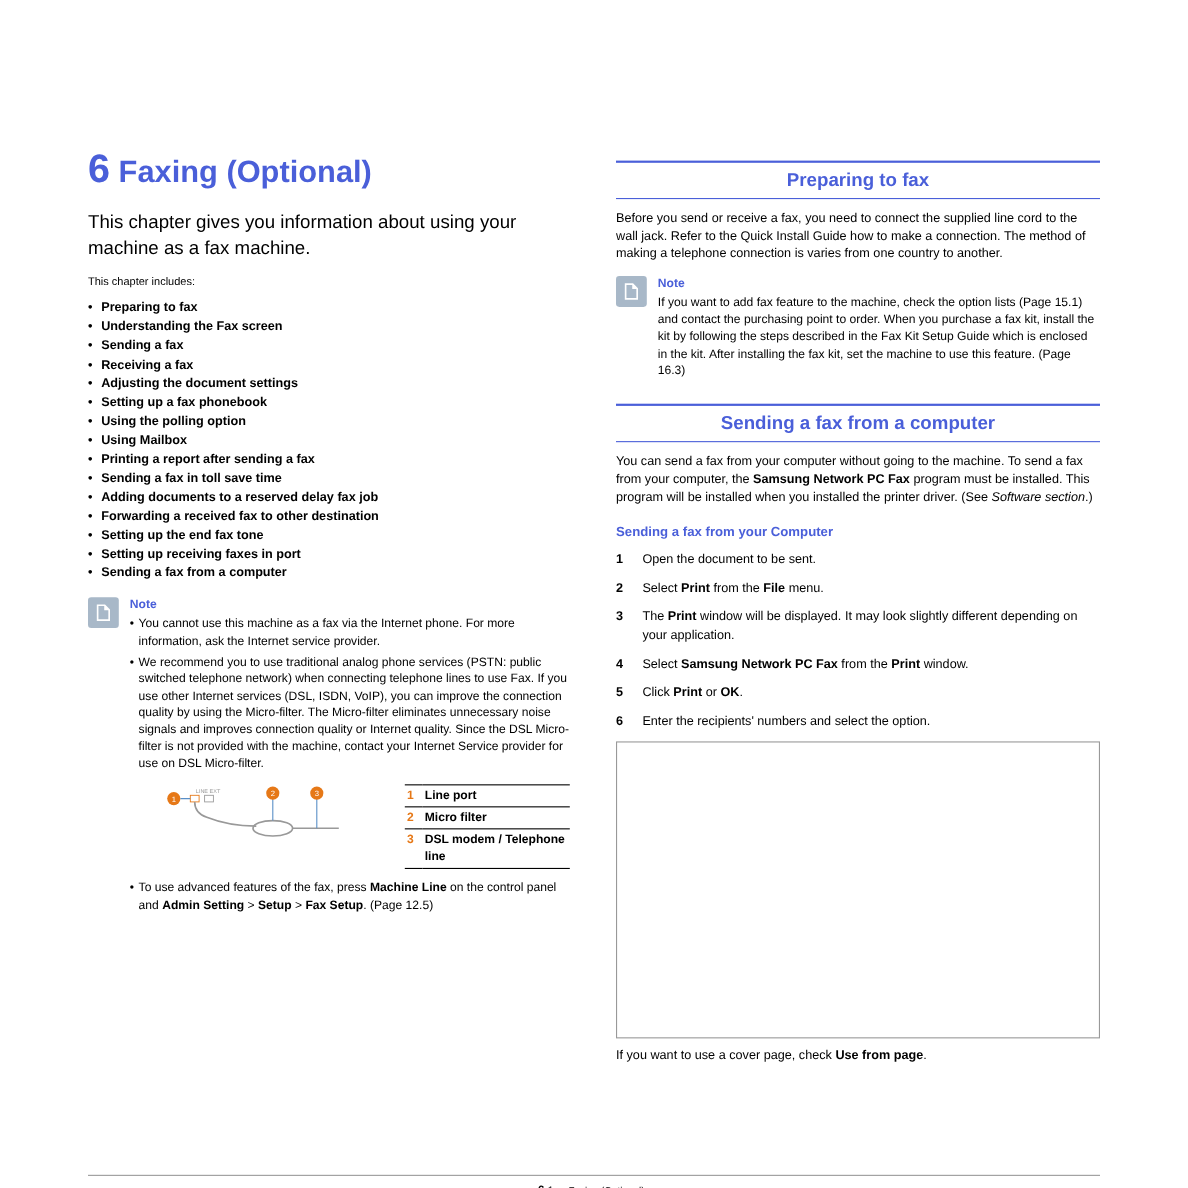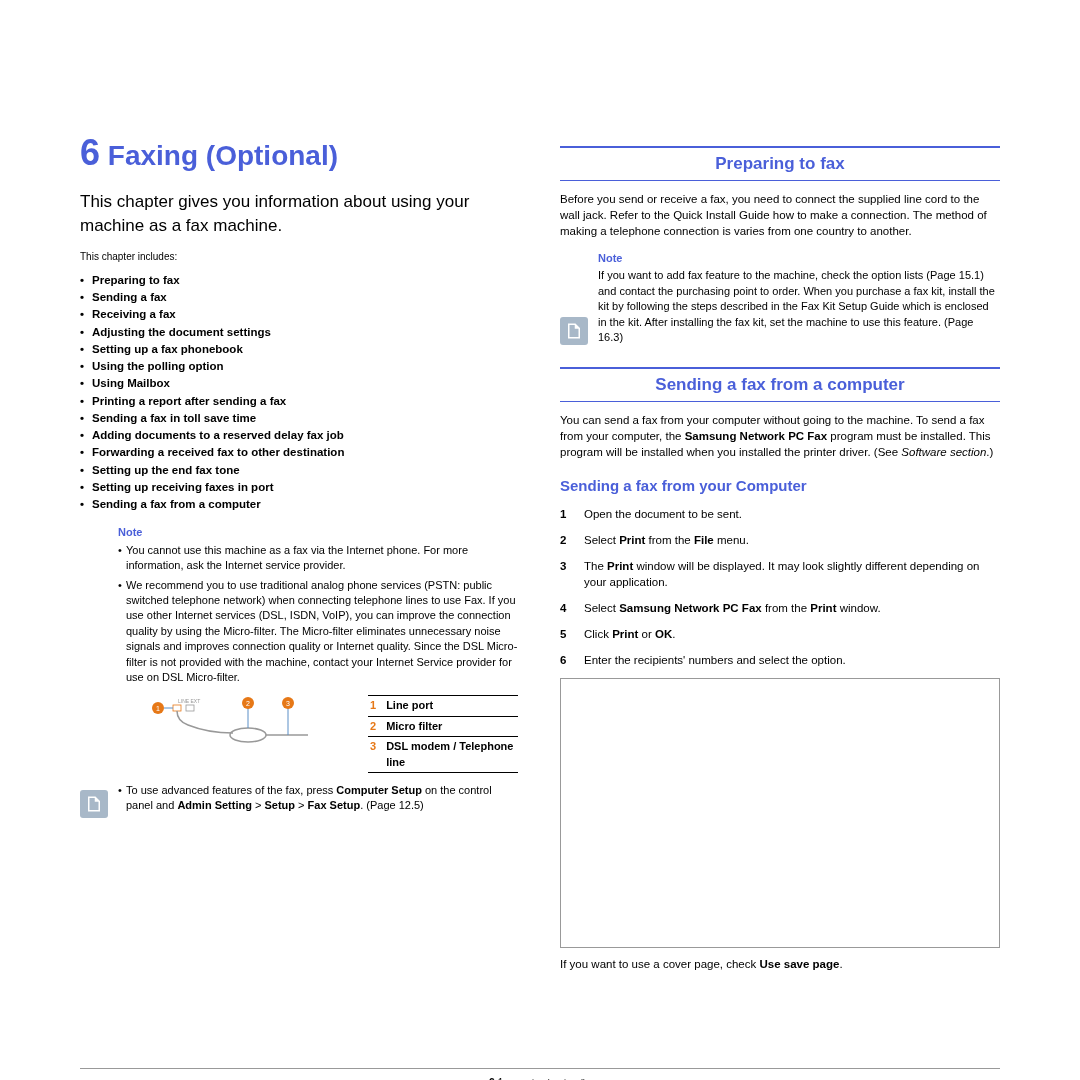--- a/index.html
+++ b/index.html
@@ -25,21 +25,21 @@
       font-weight: bold;
       margin-bottom: 12px;
     }
     .chapter-num { color: #4a5fd9; font-size: 36px; }
     .chapter-text { color: #4a5fd9; }
     .intro-text { margin-bottom: 12px; font-size: 17px; }
     .includes-text { margin-bottom: 8px; font-size: 10px; }
     .toc-list { list-style: none; margin-bottom: 12px; }
     .toc-list li { font-weight: bold; font-size: 11.5px; line-height: 1.5; padding-left: 12px; position: relative; }
     .toc-list li::before { content: "•"; position: absolute; left: 0; }
-    .note-block { display: flex; gap: 10px; margin-top: 8px; align-items: flex-end; }
+    .note-block { display: flex; gap: 10px; margin-top: 8px; }
     .note-icon {
       width: 28px; height: 28px; background: #a8b8c8; border-radius: 3px;
       flex-shrink: 0; display: flex; align-items: center; justify-content: center;
     }
     .note-icon svg { width: 18px; height: 18px; }
     .note-content { font-size: 11px; flex: 1; }
     .note-title { color: #4a5fd9; font-weight: bold; margin-bottom: 2px; }
     .note-bullet { padding-left: 8px; position: relative; margin-bottom: 4px; }
     .note-bullet::before { content: "•"; position: absolute; left: 0; }
     .diagram-row { display: flex; gap: 20px; margin: 10px 0 10px 30px; align-items: flex-start; }
@@ -47,21 +47,21 @@
     .legend-table { font-size: 11px; border-collapse: collapse; width: 150px; }
     .legend-table tr { border-top: 1px solid #000; border-bottom: 1px solid #000; }
     .legend-table td:first-child { color: #e67817; font-weight: bold; padding: 2px 8px 2px 2px; vertical-align: top; }
     .legend-table td:last-child { font-weight: bold; padding: 2px; }
     .section-header {
       color: #4a5fd9; font-size: 17px; font-weight: bold;
       border-top: 2px solid #4a5fd9; border-bottom: 1px solid #4a5fd9;
       padding: 4px 0; text-align: center; margin-bottom: 10px;
     }
     .section-sub {
-      color: #4a5fd9; font-size: 15px; font-weight: bold; margin: 14px 0 10px 0;
+      color: #4a5fd9; font-size: 12px; font-weight: bold; margin: 14px 0 10px 0;
     }
     .body-text { font-size: 11.5px; margin-bottom: 12px; }
     .steps { font-size: 11.5px; }
     .steps li { display: flex; gap: 12px; margin-bottom: 10px; }
     .step-num { font-weight: bold; min-width: 12px; }
     .screenshot-placeholder {
       border: 1px solid #999; width: 100%; height: 270px; margin: 8px 0;
     }
     .cover-text { font-size: 11.5px; margin-top: 8px; }
     .footer {
@@ -79,20 +79,21 @@
 <div class="page-container">
   <div class="col col-left">
     <h1 class="chapter-title">
       <span class="chapter-num">6</span>
       <span class="chapter-text">Faxing (Optional)</span>
     </h1>
     <p class="intro-text">This chapter gives you information about using your machine as a fax machine.</p>
     <p class="includes-text">This chapter includes:</p>
     <ul class="toc-list">
       <li>Preparing to fax</li>
+      <li>Understanding the Fax screen</li>
       <li>Sending a fax</li>
       <li>Receiving a fax</li>
       <li>Adjusting the document settings</li>
       <li>Setting up a fax phonebook</li>
       <li>Using the polling option</li>
       <li>Using Mailbox</li>
       <li>Printing a report after sending a fax</li>
       <li>Sending a fax in toll save time</li>
       <li>Adding documents to a reserved delay fax job</li>
       <li>Forwarding a received fax to other destination</li>
@@ -142,21 +143,21 @@
                 </tr>
             <tr>
                   <td>3</td>
                   <td>DSL modem / Telephone line</td>
                 </tr>
           </tbody>
             </table>
         </div>
 
         <div class="note-bullet">
-          <span>To use advanced features of the fax, press </span><b>Computer Setup</b><span> on the control panel and </span><b>Admin Setting</b><span> &gt; </span><b>Setup</b><span> &gt; </span><b>Fax Setup</b><span>. (Page 12.5)</span>
+          <span>To use advanced features of the fax, press </span><b>Machine Line</b><span> on the control panel and </span><b>Admin Setting</b><span> &gt; </span><b>Setup</b><span> &gt; </span><b>Fax Setup</b><span>. (Page 12.5)</span>
         </div>
       </div>
     </div>
   </div>
 
   <div class="col col-right">
     <div class="section-header">Preparing to fax</div>
     <p class="body-text">Before you send or receive a fax, you need to connect the supplied line cord to the wall jack. Refer to the Quick Install Guide how to make a connection. The method of making a telephone connection is varies from one country to another.</p>
 
     <div class="note-block">
@@ -201,21 +202,21 @@
         </li>
       <li>
           <span class="step-num">6</span>
           <span>Enter the recipients' numbers and select the option.</span>
         </li>
     </ol>
 
     <div class="screenshot-placeholder"></div>
 
     <p class="cover-text">
-      <span>If you want to use a cover page, check </span><b>Use save page</b><span>.</span>
+      <span>If you want to use a cover page, check </span><b>Use from page</b><span>.</span>
     </p>
   </div>
 </div>
 
 <div class="footer">
   <span class="footer-num">6</span><span>.1</span>
   &nbsp;&nbsp;<span class="footer-section">&lt;Faxing (Optional)&gt;</span>
 </div>
 
 </body></html>

